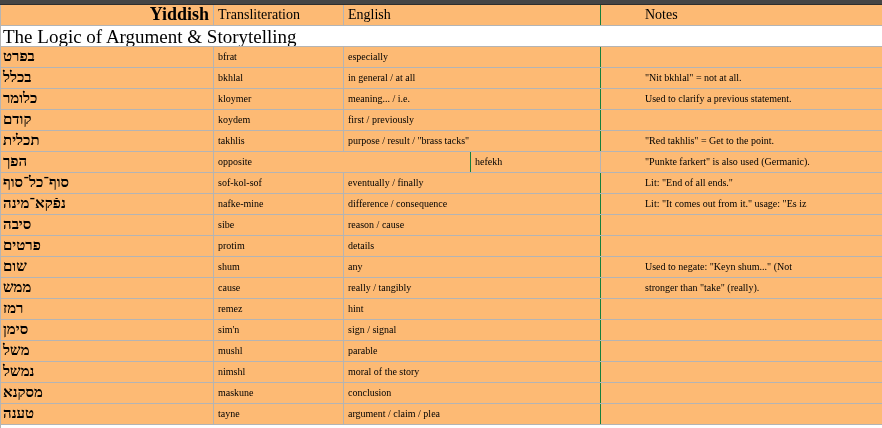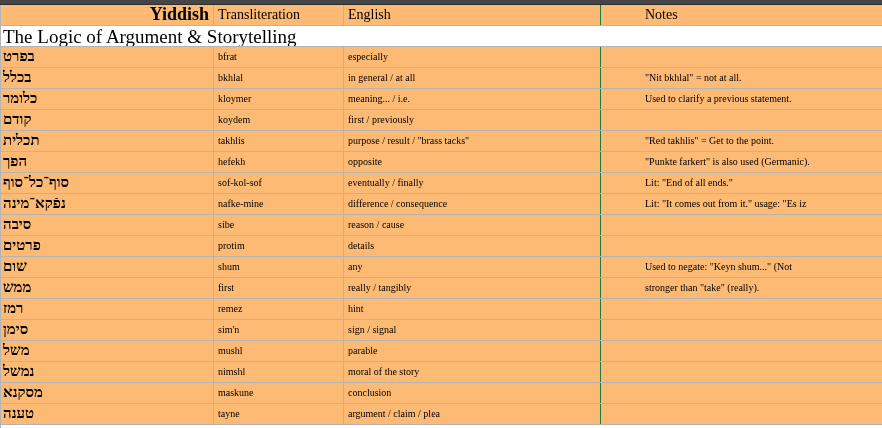--- a/index.html
+++ b/index.html
@@ -68,22 +68,22 @@
       <div class="c c4 lat"></div>
     </div>
     <div class="r">
       <div class="c c1 heb">תכלית</div>
       <div class="c c2 lat">takhlis</div>
       <div class="c c3 lat">purpose / result / "brass tacks"</div>
       <div class="c c4 lat">"Red takhlis" = Get to the point.</div>
     </div>
     <div class="r">
       <div class="c c1 heb">הפך</div>
+      <div class="c c3 lat">opposite</div>
       <div class="c c2 lat">hefekh</div>
-      <div class="c c3 lat">opposite</div>
       <div class="c c4 lat">"Punkte farkert" is also used (Germanic).</div>
     </div>
     <div class="r">
       <div class="c c1 heb">סוף־כל־סוף</div>
       <div class="c c2 lat">sof-kol-sof</div>
       <div class="c c3 lat">eventually / finally</div>
       <div class="c c4 lat">Lit: "End of all ends."</div>
     </div>
     <div class="r">
       <div class="c c1 heb">נפֿקא־מינה</div>
@@ -104,21 +104,21 @@
       <div class="c c4 lat"></div>
     </div>
     <div class="r">
       <div class="c c1 heb">שום</div>
       <div class="c c2 lat">shum</div>
       <div class="c c3 lat">any</div>
       <div class="c c4 lat">Used to negate: "Keyn shum..." (Not</div>
     </div>
     <div class="r">
       <div class="c c1 heb">ממש</div>
-      <div class="c c2 lat">first</div>
+      <div class="c c2 lat">cause</div>
       <div class="c c3 lat">really / tangibly</div>
       <div class="c c4 lat">stronger than "take" (really).</div>
     </div>
     <div class="r">
       <div class="c c1 heb">רמז</div>
       <div class="c c2 lat">remez</div>
       <div class="c c3 lat">hint</div>
       <div class="c c4 lat"></div>
     </div>
     <div class="r">

